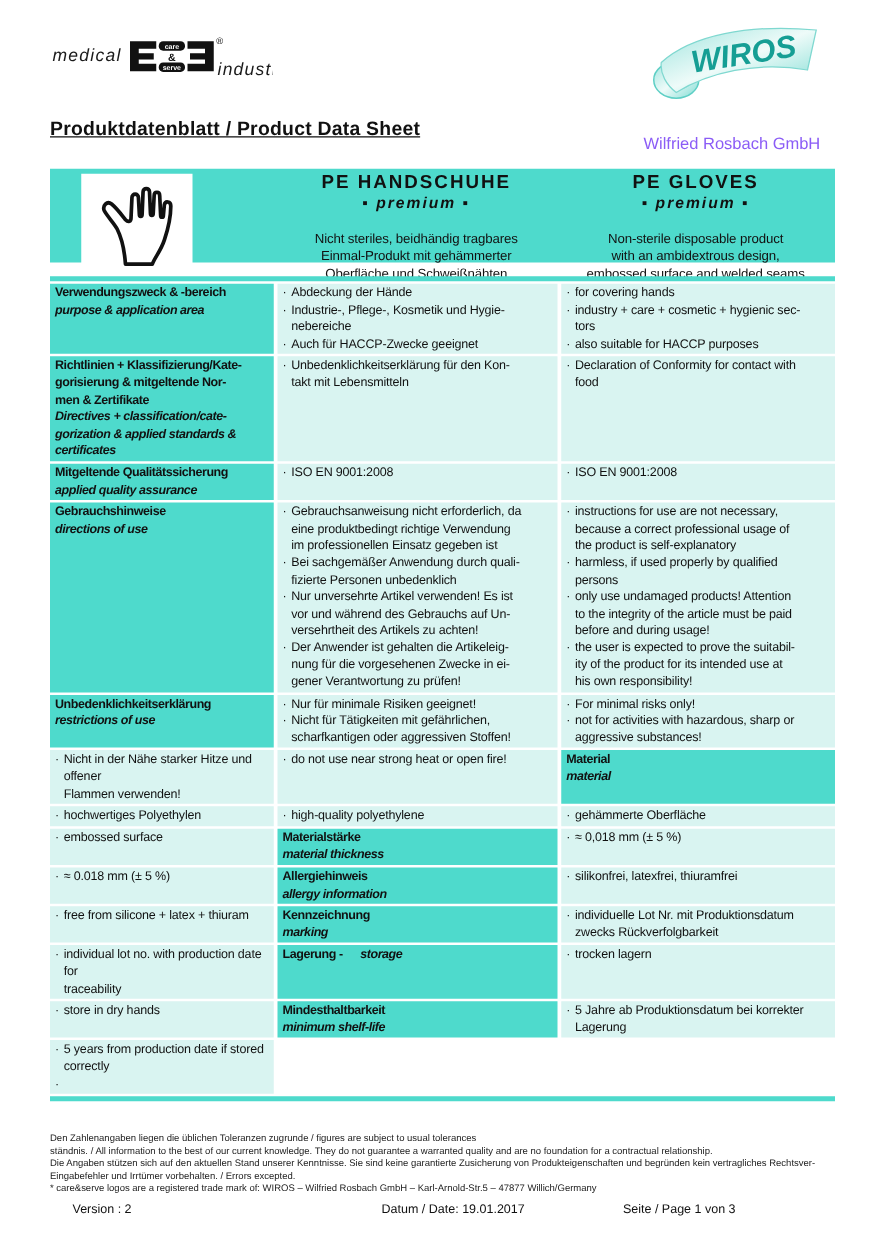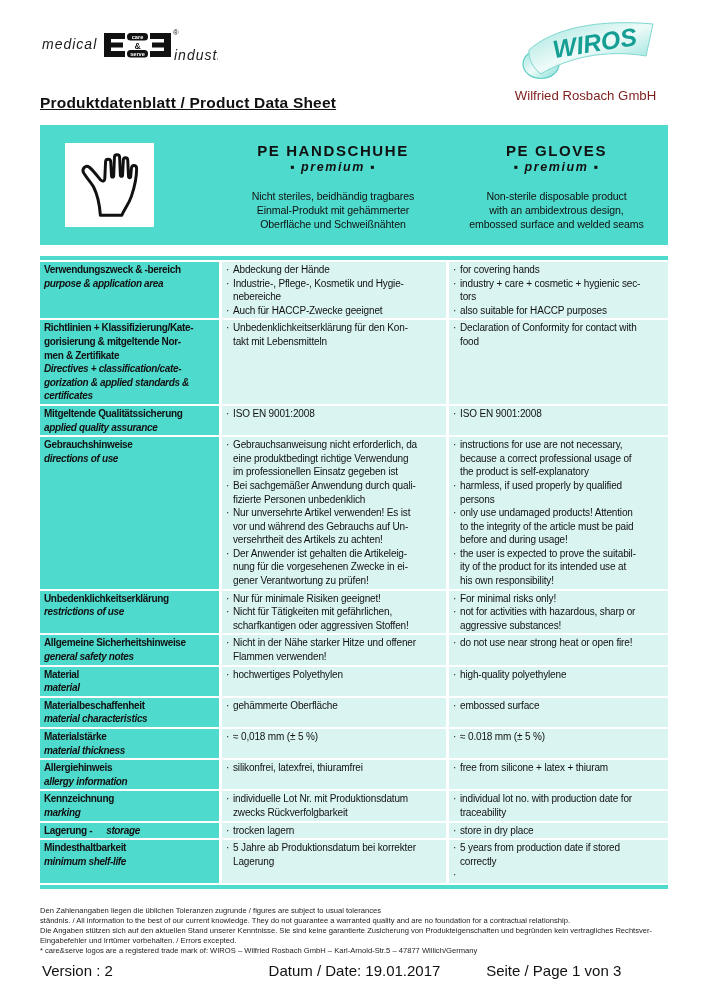--- a/index.html
+++ b/index.html
@@ -14,24 +14,24 @@
   .page{position:absolute;inset:0;padding:0 39px 0 40px}
 
   
   .top-header{display:flex;justify-content:space-between;align-items:flex-start;padding-top:14px}
   .header-left{padding-top:10px}
   .cs-logo{height:42px}
   .title{font-size:15.5px;font-weight:bold;text-decoration:underline;
     margin-top:24px;letter-spacing:.2px;white-space:nowrap}
   .header-right{width:165px;text-align:center;padding-top:0}
   .wiros-logo{width:158px;height:70px}
-  .company{color:#7f1d1d;font-size:13.2px;margin-top:0;white-space:nowrap}
+  .company{color:#8b5cf6;font-size:13.2px;margin-top:18px;white-space:nowrap}
 
   
-  .band{margin-top:13px;background:var(--teal);height:120px;
+  .band{margin-top:13px;background:var(--teal);height:75px;
     display:grid;grid-template-columns:181px 224px 1fr;align-items:center}
   .glove-box{width:89px;height:84px;background:#fff;margin-left:25px;
     display:flex;align-items:center;justify-content:center}
   .band-col{text-align:center;padding-top:2px}
   .pname{font-size:15px;font-weight:bold;letter-spacing:1.6px}
   .pgrade{font-size:12.5px;font-weight:bold;font-style:italic;letter-spacing:1.6px;margin:1px 0 15px}
   .pdesc{font-size:10.6px;line-height:14px;white-space:pre-line;letter-spacing:-.1px}
 
   
   .table{margin-top:11px;display:grid;grid-template-columns:179px 224px 1fr;gap:2px 3px}
@@ -42,22 +42,22 @@
   .cell.head.inline .lde,.cell.head.inline .len{display:inline}
   .cell.head.inline .len{margin-left:14px}
   .cell.body{background:var(--light);letter-spacing:-.15px}
   .bullet{display:flex}
   .mark{width:7px;flex:none}
   .txt{flex:1;white-space:pre-line}
 
   
   .footnotes{position:absolute;left:40px;right:39px;top:906px;
     font-size:7.6px;line-height:9.9px;color:#222;letter-spacing:0}
-  .meta-row{position:absolute;left:42px;right:40px;top:962px;
-    display:grid;grid-template-columns:1fr auto 1fr;font-size:15px}
+  .meta-row{position:absolute;left:58px;right:40px;top:962px;
+    display:grid;grid-template-columns:1fr auto 1fr;font-size:10px}
   .meta-row .m-center{}
   .meta-row .m-right{text-align:center}
 </style>
 </head>
 <body>
 
 <div class="page">
 
   <div class="top-header">
     <div class="header-left">
@@ -250,21 +250,20 @@
         <div class="bullet">
           <span class="mark">·</span>
           <div class="txt">For minimal risks only!</div>
         </div>
         <div class="bullet">
           <span class="mark">·</span>
           <div class="txt">not for activities with hazardous, sharp or
 aggressive substances!</div>
         </div>
       </div>
-      <div class="cell head"><div class="lde">Allgemeine Sicherheitshinweise</div><div class="len">general safety notes</div></div>
       <div class="cell body">
         <div class="bullet">
           <span class="mark">·</span>
           <div class="txt">Nicht in der Nähe starker Hitze und offener
 Flammen verwenden!</div>
         </div>
       </div>
       <div class="cell body">
         <div class="bullet">
           <span class="mark">·</span>
@@ -277,21 +276,20 @@
           <span class="mark">·</span>
           <div class="txt">hochwertiges Polyethylen</div>
         </div>
       </div>
       <div class="cell body">
         <div class="bullet">
           <span class="mark">·</span>
           <div class="txt">high-quality polyethylene</div>
         </div>
       </div>
-      <div class="cell head"><div class="lde">Materialbeschaffenheit</div><div class="len">material characteristics</div></div>
       <div class="cell body">
         <div class="bullet">
           <span class="mark">·</span>
           <div class="txt">gehämmerte Oberfläche</div>
         </div>
       </div>
       <div class="cell body">
         <div class="bullet">
           <span class="mark">·</span>
           <div class="txt">embossed surface</div>
@@ -341,21 +339,21 @@
       <div class="cell head inline"><div class="lde">Lagerung -</div><div class="len">storage</div></div>
       <div class="cell body">
         <div class="bullet">
           <span class="mark">·</span>
           <div class="txt">trocken lagern</div>
         </div>
       </div>
       <div class="cell body">
         <div class="bullet">
           <span class="mark">·</span>
-          <div class="txt">store in dry place</div>
+          <div class="txt">store in dry hands</div>
         </div>
       </div>
       <div class="cell head"><div class="lde">Mindesthaltbarkeit</div><div class="len">minimum shelf-life</div></div>
       <div class="cell body">
         <div class="bullet">
           <span class="mark">·</span>
           <div class="txt">5 Jahre ab Produktionsdatum bei korrekter
 Lagerung</div>
         </div>
       </div>

